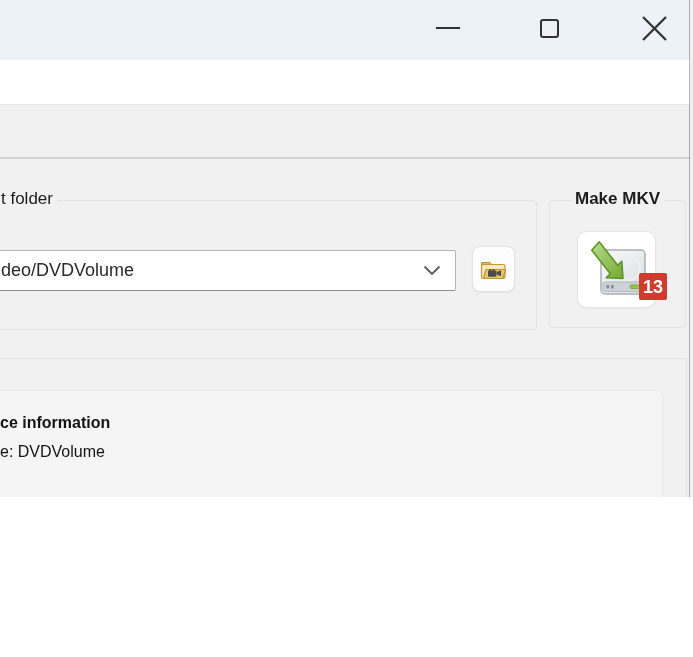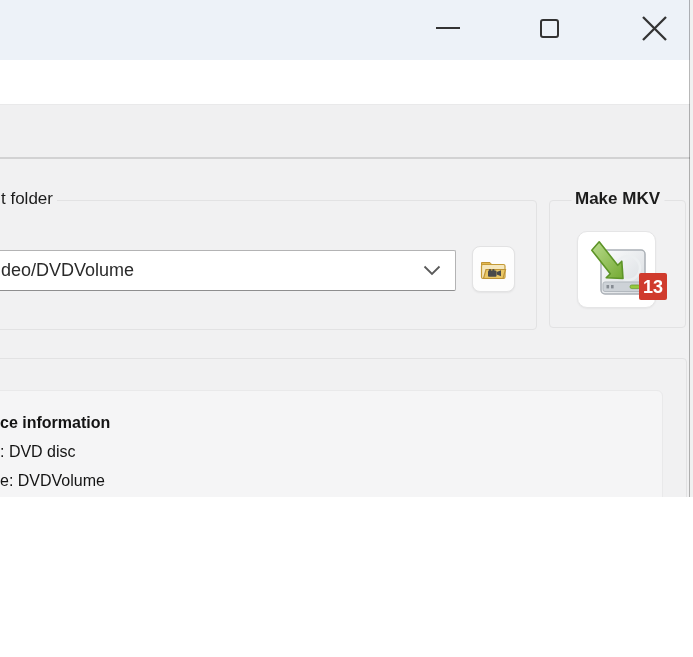--- a/index.html
+++ b/index.html
@@ -154,20 +154,19 @@
       <path d="M13.2 2.8 L31.7 26.3 L35.8 22.2 L37 39.5 L20.2 38.8 L24.3 34.7 L5.8 11.2 Z" fill="url(#arr)" stroke="#5d9427" stroke-width="1.6" stroke-linejoin="round"></path>
     </svg>
     <div class="badge">13</div>
   </div>
 
   <div class="groupbox gb-info"></div>
   <div class="info-inner"></div>
 
   <div class="info-text">
     <div class="hd">ce information</div>
-    <div>: DVD disc</div>
     <div>e: DVDVolume</div>
   </div>
 
   <div class="win-right-strip"></div>
   <div class="win-border-right"></div>
 
 </div>
 
 </body></html>

